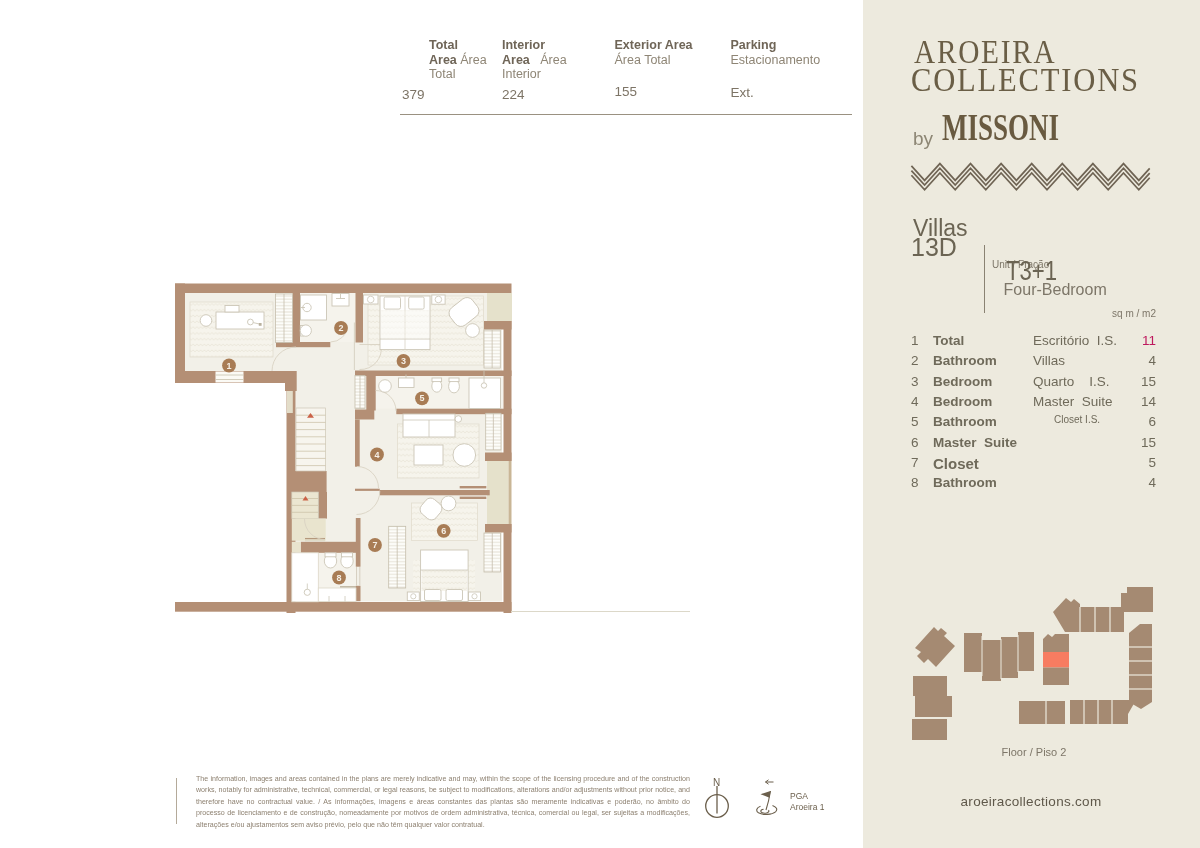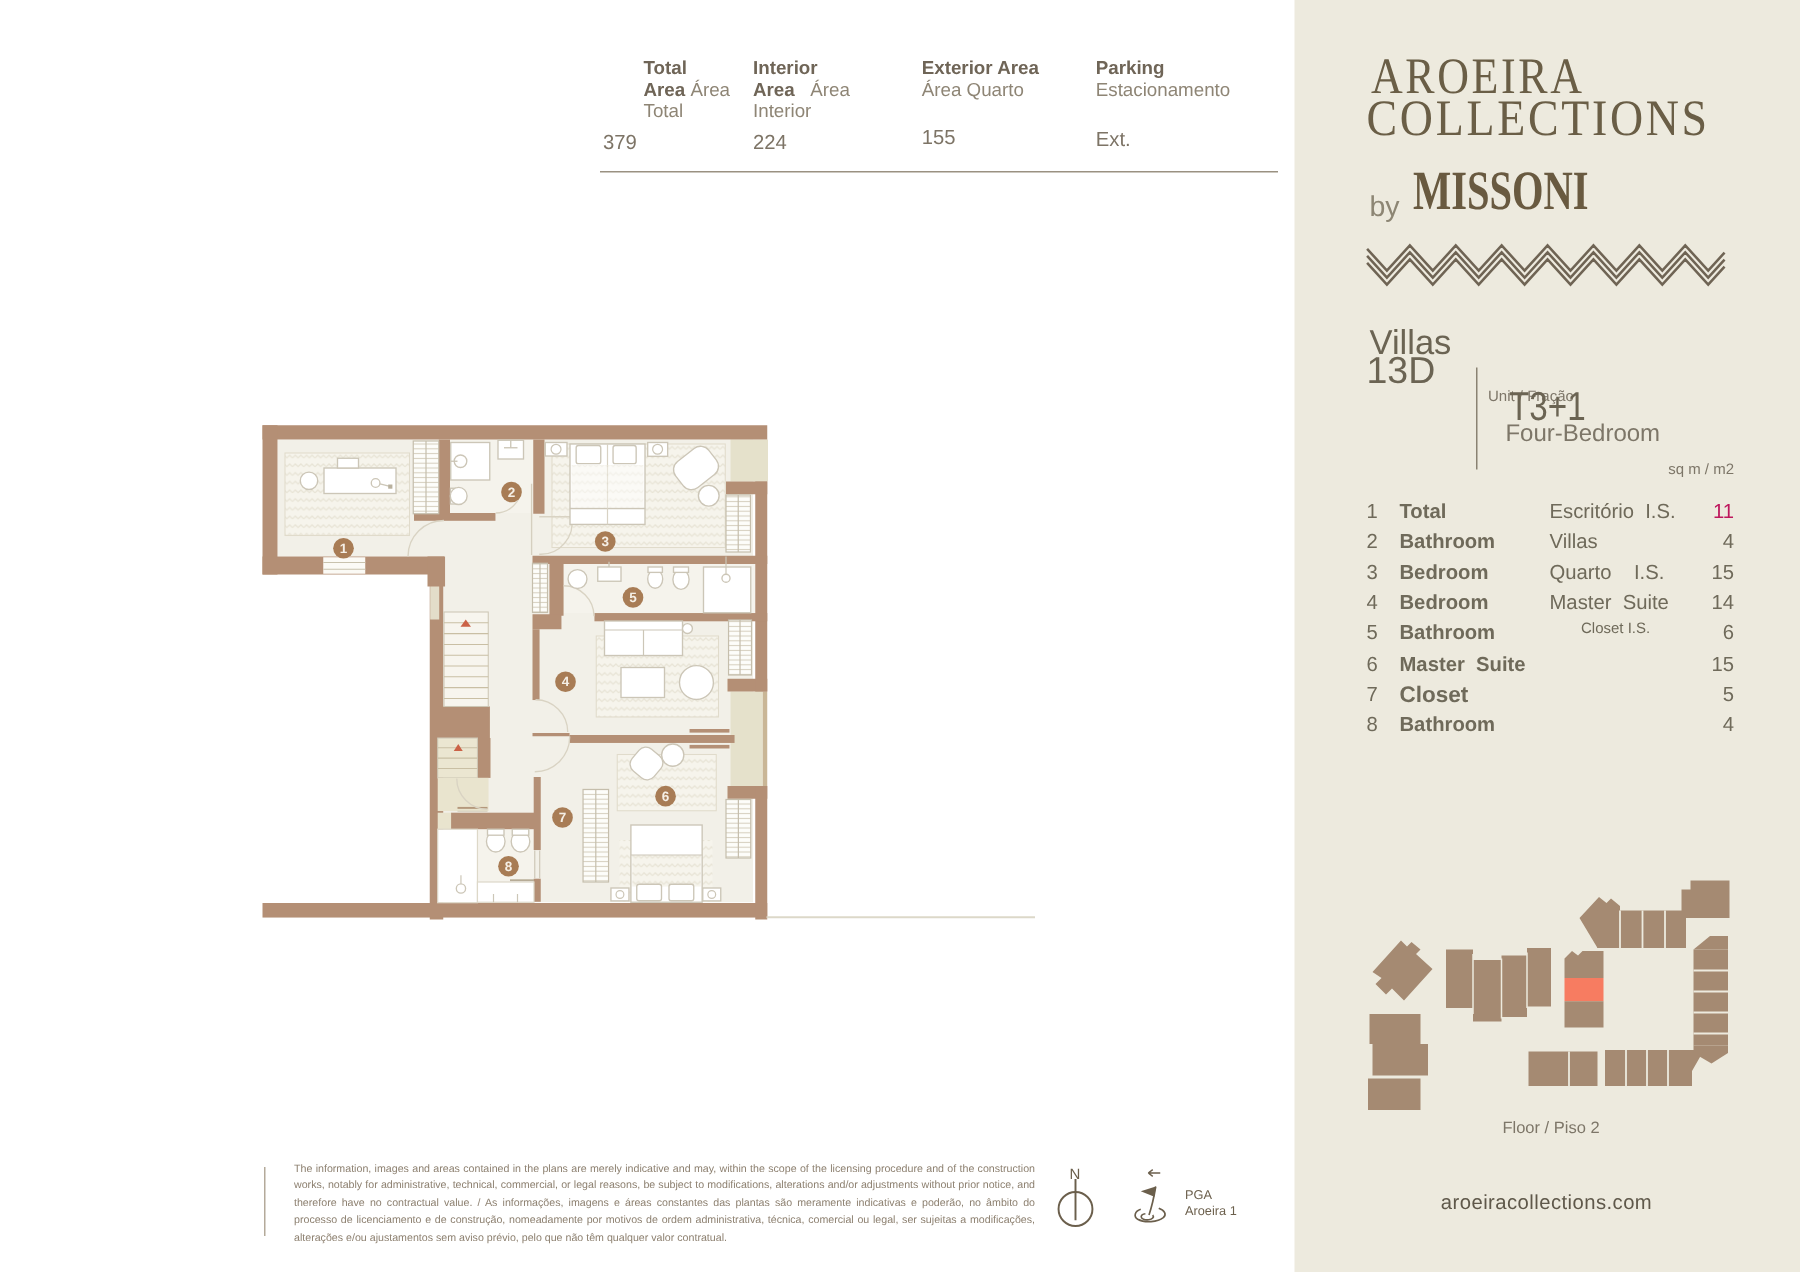--- a/index.html
+++ b/index.html
@@ -12,21 +12,21 @@
 </style>
 </head>
 <body>
 
 <div class="abs" style="left:863px;top:0;width:337px;height:848px;background:#edeade;"></div>
 
 <div class="abs hb" style="left:414px;top:38px;margin-left:15px;">Total<br>Area <span class="hr">Área</span><br><span class="hr">Total</span></div>
 <div class="abs val" style="left:402px;top:87px;">379</div>
 <div class="abs hb" style="left:502px;top:38px;">Interior<br>Area&nbsp;&nbsp; <span class="hr">Área</span><br><span class="hr">Interior</span></div>
 <div class="abs val" style="left:502px;top:87px;">224</div>
-<div class="abs hb" style="left:614.5px;top:38px;">Exterior Area<br><span class="hr">Área Quarto</span></div>
+<div class="abs hb" style="left:614.5px;top:38px;">Exterior Area<br><span class="hr">Área Total</span></div>
 <div class="abs val" style="left:614.5px;top:84px;">155</div>
 <div class="abs hb" style="left:730.5px;top:38px;">Parking<br><span class="hr">Estacionamento</span></div>
 <div class="abs val" style="left:730.5px;top:85px;">Ext.</div>
 
 <div class="abs" style="left:400px;top:114px;width:452px;height:1px;background:#9a9181;"></div>
 
 <svg class="abs" style="left:0;top:0;" width="1200" height="848" viewBox="0 0 1200 848">
 <defs>
 <pattern id="zz" width="7.5" height="5.8" patternUnits="userSpaceOnUse">
  <rect width="7.5" height="5.8" fill="#f6f4ec"></rect>

